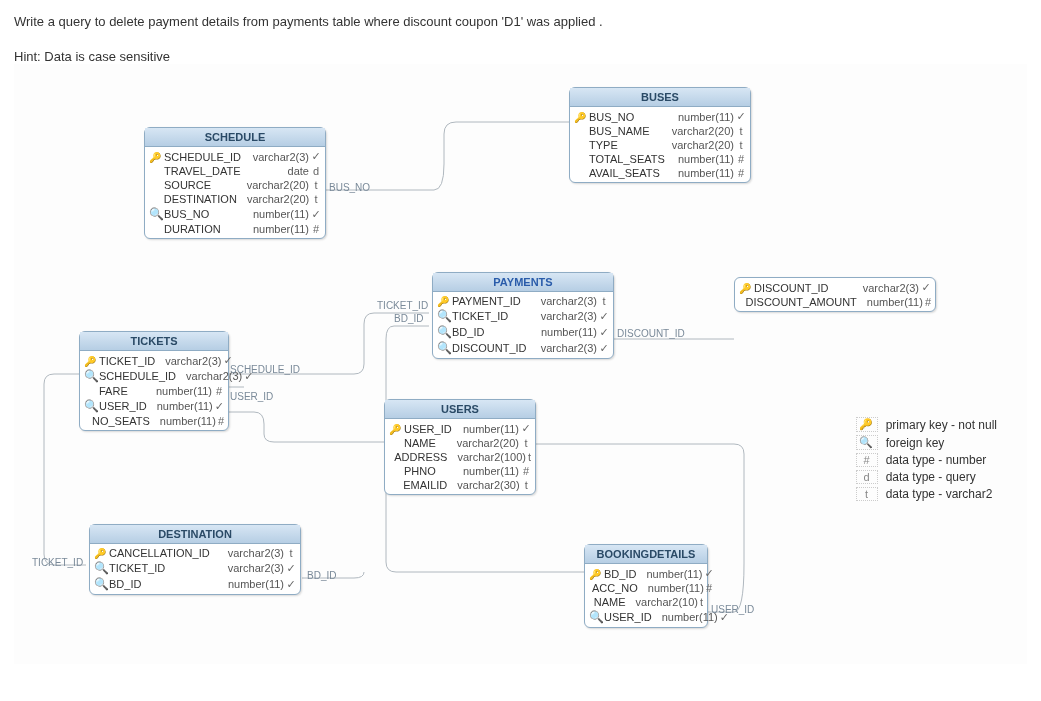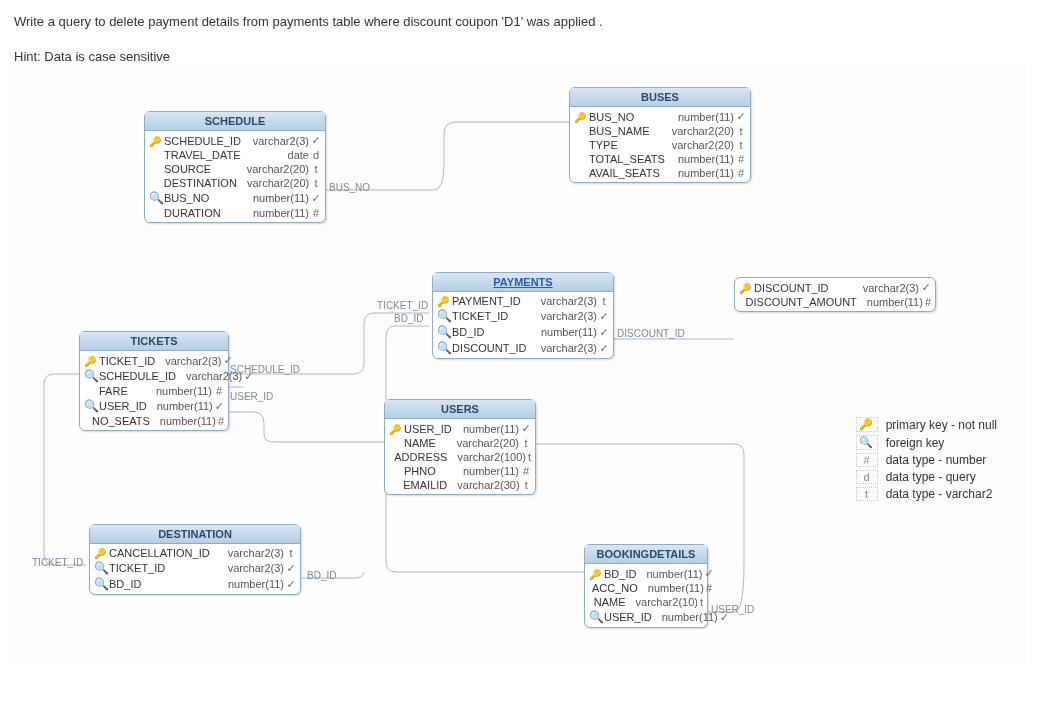--- a/index.html
+++ b/index.html
@@ -14,21 +14,21 @@
   .tbl .row .col{flex:0 0 auto}
   .tbl .row .type{margin-left:auto;padding-left:10px;color:#555}
   .tbl .row .flag{width:10px;text-align:center;color:#666;margin-left:2px}
   .conn{position:absolute;font-size:10px;color:#7a8a99}
   .key{font-size:10px;color:#c0a030}
   .fk{font-size:12px;color:#888}
   svg.lines{position:absolute;top:0;left:0;pointer-events:none}
   .legend{position:absolute;right:30px;top:350px;font-size:12px}
   .legend .lrow{display:flex;align-items:center;margin:3px 0}
   .legend .lic{width:16px;text-align:center;margin-right:8px;color:#888;border:1px dotted #ccc;font-size:11px;padding:0 2px}
-  a.pay{color:#2a5caa;text-decoration:underline}
+  a.pay{color:#2a5caa;}
 </style>
 </head>
 <body>
 
 <div class="question">Write a query to delete payment details from payments table where discount coupon 'D1' was applied .</div>
 <div class="hint">Hint: Data is case sensitive</div>
 
 <div class="canvas">
 
   <svg class="lines" width="1013" height="600">
@@ -38,21 +38,21 @@
       <path d="M415,262 L380,262 Q372,262 372,275 L372,498 Q372,508 382,508 L570,508"></path>
       <path d="M600,275 L720,275"></path>
       <path d="M213,323 L230,323"></path>
       <path d="M213,348 L240,348 Q250,348 250,360 L250,370 Q250,378 260,378 L372,378"></path>
       <path d="M72,501 L40,501 Q30,501 30,490 L30,320 Q30,310 40,310 L65,310"></path>
       <path d="M288,514 L340,514 Q350,514 350,508 L350,508"></path>
       <path d="M693,548 L720,548 Q730,548 730,500 L730,390 Q730,380 720,380 L520,380"></path>
     </g>
   </svg>
 
-  <div class="tbl" style="left:130px;top:47px;width:180px">
+  <div class="tbl" style="left:130px;top:63px;width:180px">
     <div class="hdr">SCHEDULE</div>
     <div class="rows">
         <div class="row">
           <span class="ic"><span class="key" title="primary key">🔑</span></span>
           <span class="col">SCHEDULE_ID</span>
           <span class="type">varchar2(3)</span>
           <span class="flag">✓</span>
         </div>
         <div class="row">
           <span class="ic"></span>

